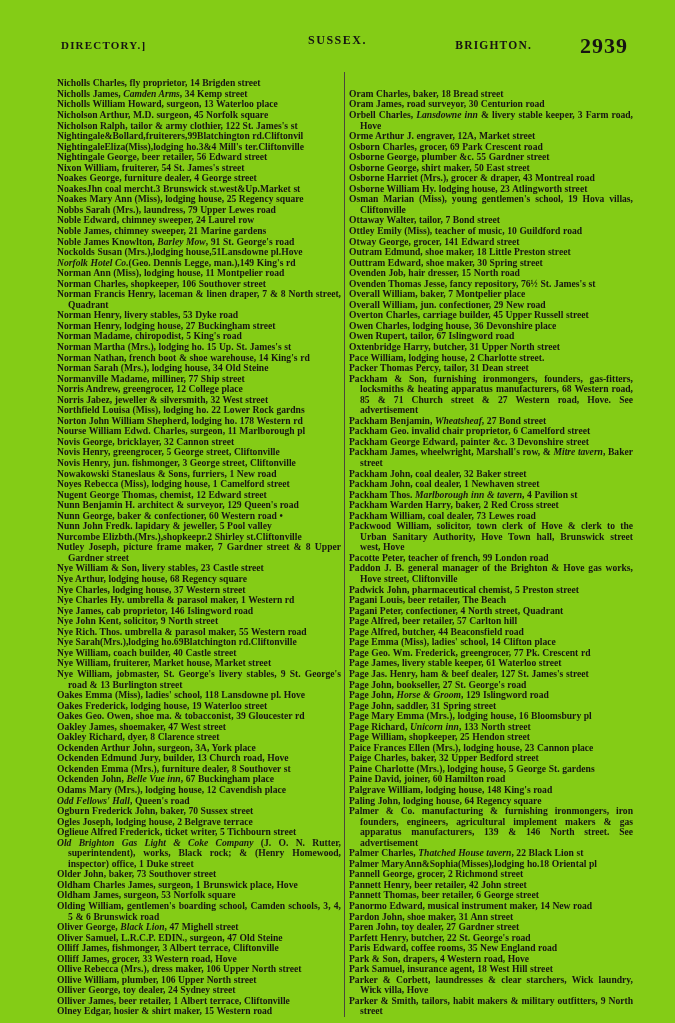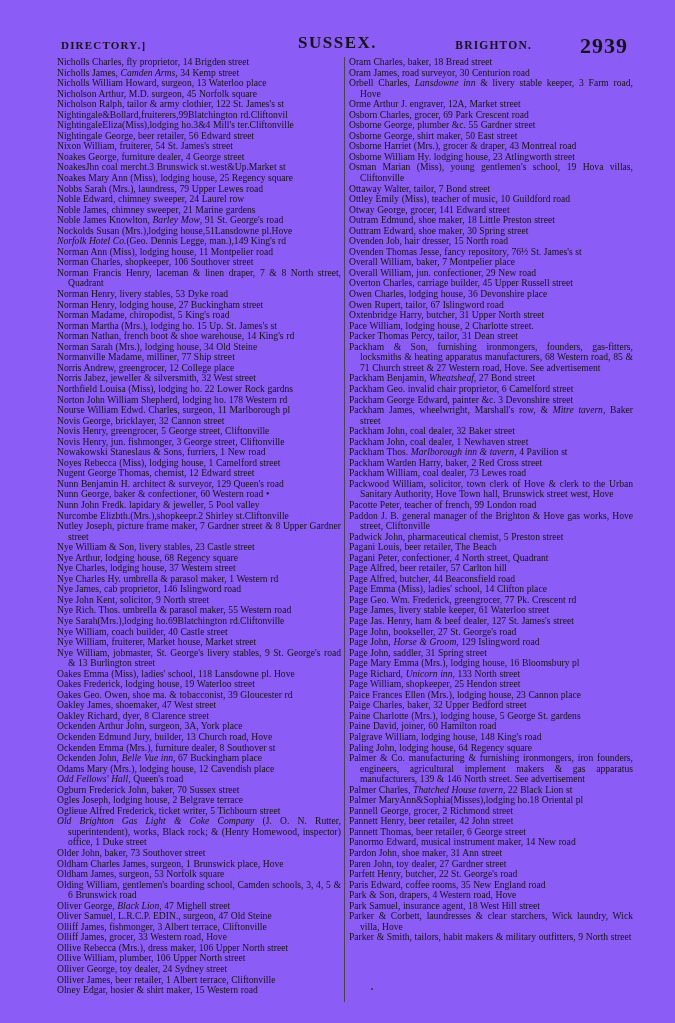--- a/index.html
+++ b/index.html
@@ -5,44 +5,44 @@
   html, body { margin: 0; padding: 0; }
   body {
     background: #f7f5ef;
     font-family: "Liberation Serif", "DejaVu Serif", serif;
     color: #161412;
   }
   .page {
     position: relative;
     width: 675px;
     height: 1023px;
-    background: #8b5cf6;
+    background: #84cc16;
     overflow: hidden;
     -webkit-font-smoothing: antialiased;
   }
   .header { position: absolute; top: 33px; left: 0; right: 0; height: 22px; }
   .hdr-left {
     position: absolute; left: 61px; top: 6px;
     font-size: 11px; font-weight: bold; letter-spacing: 1.2px;
   }
   .hdr-center {
     position: absolute; left: 50%; transform: translateX(-50%); top: 0px;
-    font-size: 17px; font-weight: bold; letter-spacing: 1.5px;
+    font-size: 12px; font-weight: bold; letter-spacing: 1.5px;
   }
   .hdr-right {
     position: absolute; right: 143px; top: 6px;
     font-size: 11.5px; font-weight: bold; letter-spacing: 1.2px;
   }
   .hdr-page {
     position: absolute; right: 47px; top: 0px;
     font-size: 22px; font-weight: bold; letter-spacing: 1px;
   }
   .columns {
     position: absolute; top: 57px; left: 57px; right: 42px; bottom: 6px;
-    display: flex; align-items: flex-start;
+    display: flex; align-items: flex-end; font-weight: bold;
   }
   .col { flex: 1 1 0; min-width: 0; }
   .col-divider {
     flex: 0 0 1px; width: 1px; margin: 0 4px 0 3px;
     background: #4a453d; height: 945px;
   }
   .entry {
     margin: 0;
     font-size: 9.6px;
     line-height: 10.55px;

